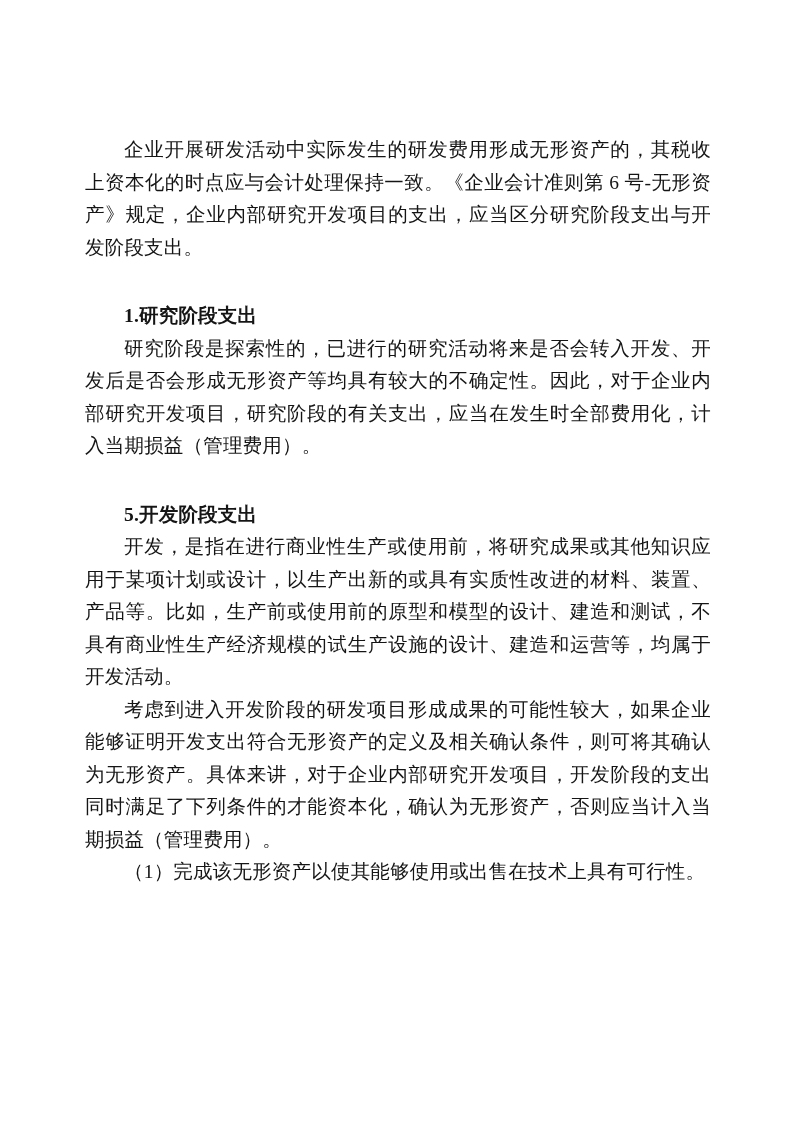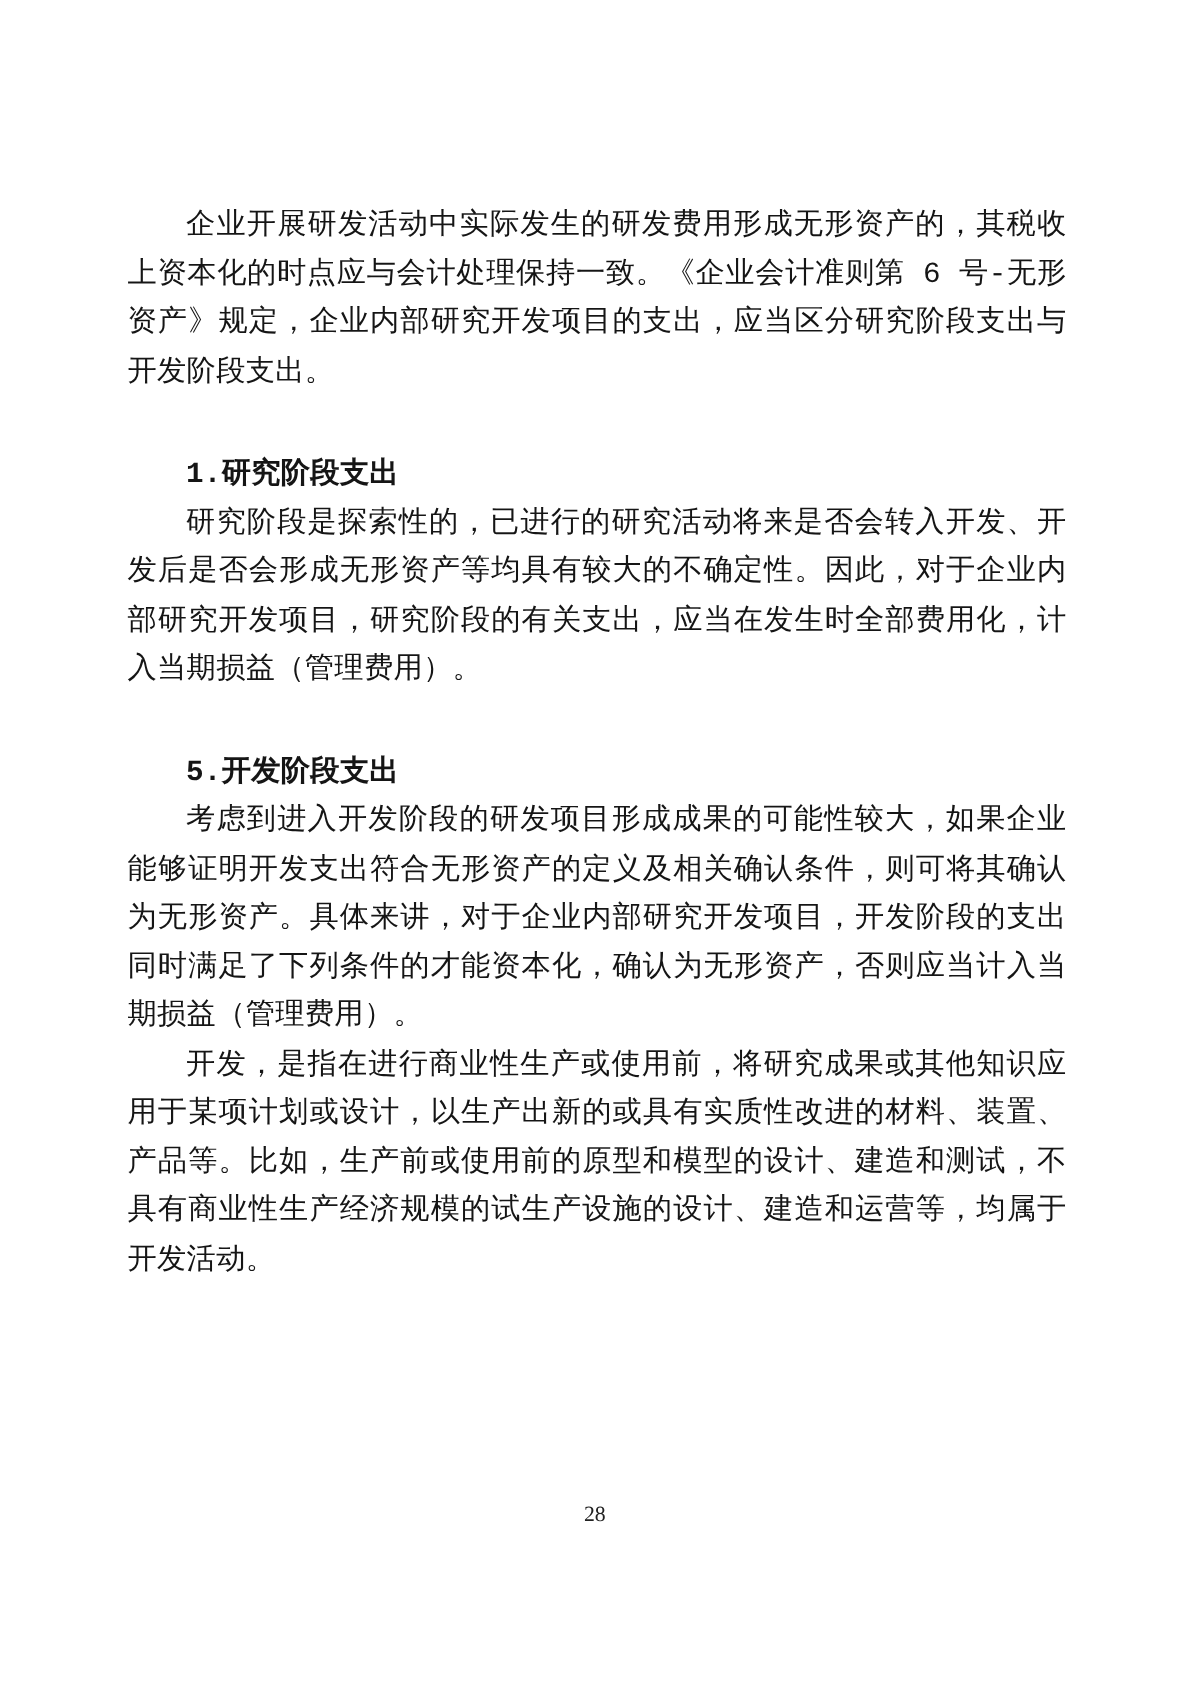--- a/index.html
+++ b/index.html
@@ -24,21 +24,20 @@
   }
   .doc-body p {
     margin: 0;
     padding: 0;
     font-size: 19.5px;
     line-height: 32.5px;
     text-align: justify;
     text-indent: 2em;
     letter-spacing: 0.2px;
     word-break: normal;
-    font-family: Liberation Mono, monospace;
   }
   .doc-body p.heading {
     font-weight: 700;
     text-align: left;
     margin-top: 36px;
   }
   .doc-body p.list-item {
     text-align: left;
   }
   .page-number {
@@ -54,17 +53,17 @@
 </style>
 </head>
 <body>
 
 <div class="page">
   <div class="doc-body">
       <p class="body">企业开展研发活动中实际发生的研发费用形成无形资产的，其税收上资本化的时点应与会计处理保持一致。《企业会计准则第 6 号-无形资产》规定，企业内部研究开发项目的支出，应当区分研究阶段支出与开发阶段支出。</p>
       <p class="heading">1.研究阶段支出</p>
       <p class="body">研究阶段是探索性的，已进行的研究活动将来是否会转入开发、开发后是否会形成无形资产等均具有较大的不确定性。因此，对于企业内部研究开发项目，研究阶段的有关支出，应当在发生时全部费用化，计入当期损益（管理费用）。</p>
       <p class="heading">5.开发阶段支出</p>
+      <p class="body">开发，是指在进行商业性生产或使用前，将研究成果或其他知识应用于某项计划或设计，以生产出新的或具有实质性改进的材料、装置、产品等。比如，生产前或使用前的原型和模型的设计、建造和测试，不具有商业性生产经济规模的试生产设施的设计、建造和运营等，均属于开发活动。</p>
       <p class="body">考虑到进入开发阶段的研发项目形成成果的可能性较大，如果企业能够证明开发支出符合无形资产的定义及相关确认条件，则可将其确认为无形资产。具体来讲，对于企业内部研究开发项目，开发阶段的支出同时满足了下列条件的才能资本化，确认为无形资产，否则应当计入当期损益（管理费用）。</p>
-      <p class="body">开发，是指在进行商业性生产或使用前，将研究成果或其他知识应用于某项计划或设计，以生产出新的或具有实质性改进的材料、装置、产品等。比如，生产前或使用前的原型和模型的设计、建造和测试，不具有商业性生产经济规模的试生产设施的设计、建造和运营等，均属于开发活动。</p>
+      <p class="list-item">（1）完成该无形资产以使其能够使用或出售在技术上具有可行性。</p>
     </div>
-  <div class="page-number">28</div>
 </div>
 
 </body></html>

